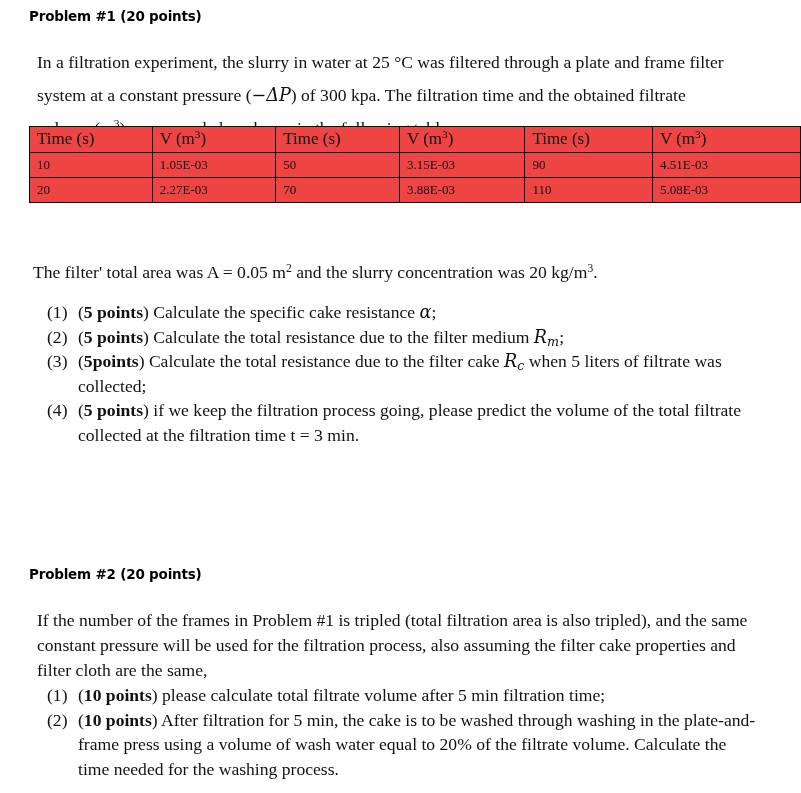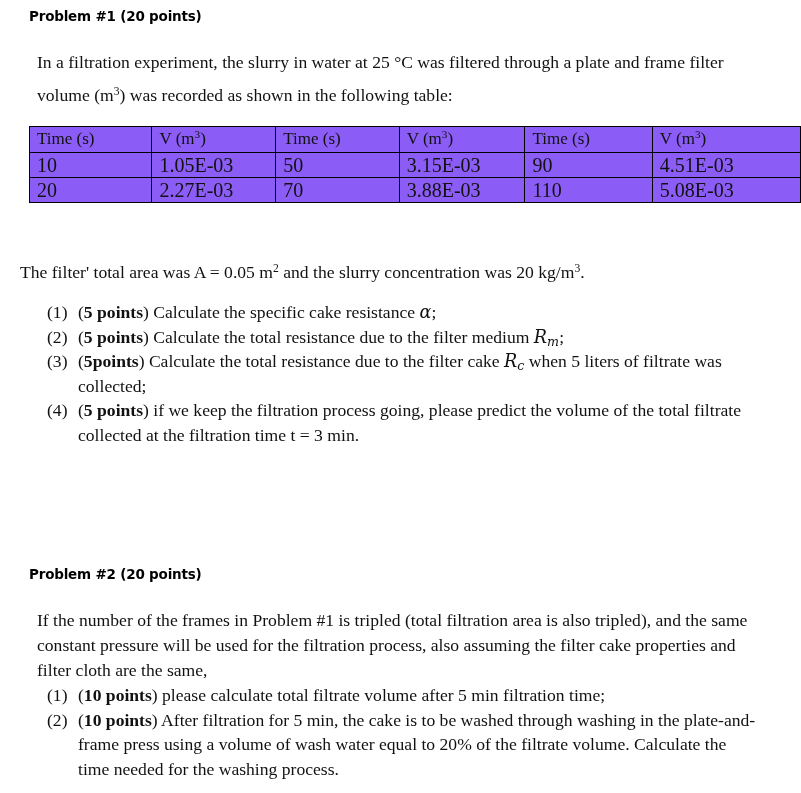--- a/index.html
+++ b/index.html
@@ -89,25 +89,25 @@
   .greek {
     font-family: "DejaVu Serif", serif;
     font-style: italic;
   }
 
   
   table.datatable {
     border-collapse: collapse;
     table-layout: fixed;
     border: 1.3px solid #000;
-    background: #8b5cf6;
+    background: #ef4444;
   }
   table.datatable td {
     border: 1.1px solid #000;
-    font-size: 20px;
+    font-size: 13px;
     line-height: 18px;
     padding: 2px 0 2px 7px;
     height: 20px;
     vertical-align: middle;
     white-space: nowrap;
     color: #111;
   }
   table.datatable tr.hdr td {
     font-size: 17px;
     padding-top: 2px;
@@ -122,20 +122,23 @@
 
 <div class="page">
 
   <div class="blk" style="left:29px; top:8px;">
     <div class="problem-heading">Problem #1 (20 points)</div>
   </div>
 
   <div class="blk" style="left:29px; top:42px; width:745px;">
     <div class="para">
       <span>In a filtration experiment, the slurry in water at 25 °C was filtered through a plate and frame filter</span>
+    </div>
+    <div class="para">
+      <span>system at a constant pressure (</span><span class="mvar">−ΔP</span><span>) of 300 kpa. The filtration time and the obtained filtrate</span>
     </div>
     <div class="para">
       <span>volume (m</span><sup>3</sup><span>) was recorded as shown in the following table:</span>
     </div>
   </div>
 
   <div class="blk" style="left:29px; top:126px;">
     <table class="datatable">
       <tbody>
         <tr class="hdr">
@@ -172,21 +175,21 @@
           <td>2.27E-03</td>
           <td>70</td>
           <td>3.88E-03</td>
           <td>110</td>
           <td>5.08E-03</td>
         </tr>
       </tbody>
     </table>
   </div>
 
-  <div class="blk" style="left:12px; top:252px; width:745px;">
+  <div class="blk" style="left:25px; top:252px; width:745px;">
     <div class="para">
       <span>The filter' total area was A = 0.05 m</span><sup>2</sup><span> and the slurry concentration was 20 kg/m</span><sup>3</sup><span>.</span>
     </div>
   </div>
 
   <div class="blk" style="left:47px; top:300px; width:712px;">
     <ol class="qlist">
 
       <li class="qitem">
         <span class="qnum">(1)</span>

